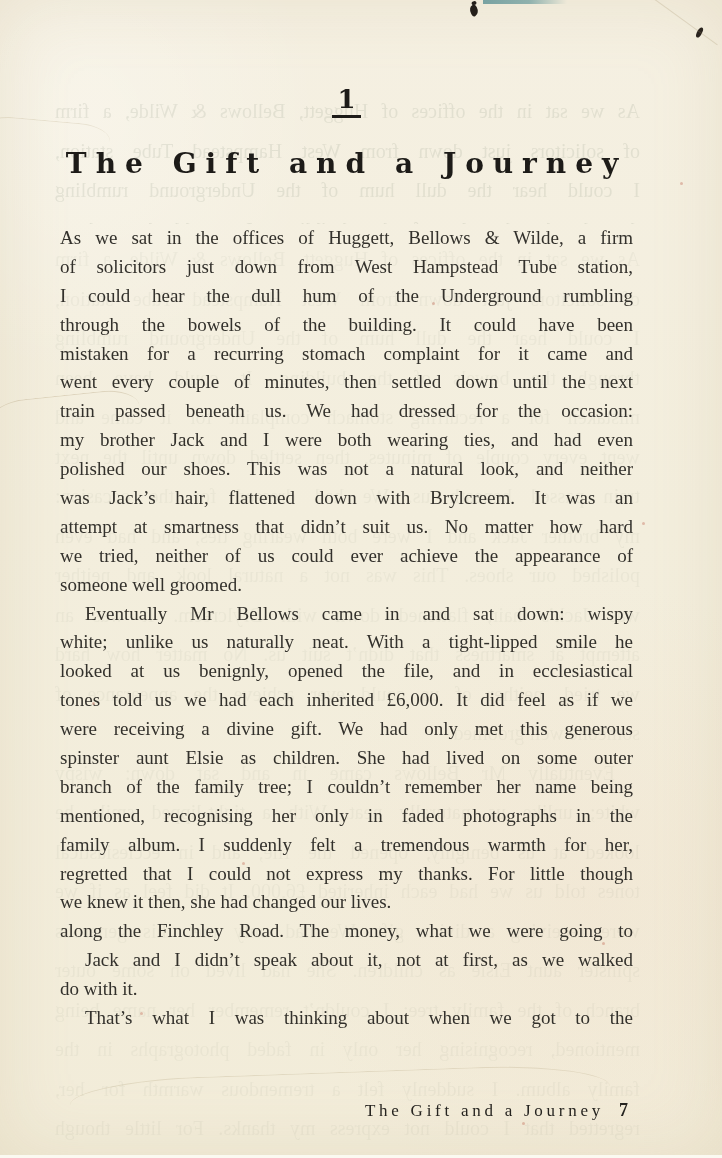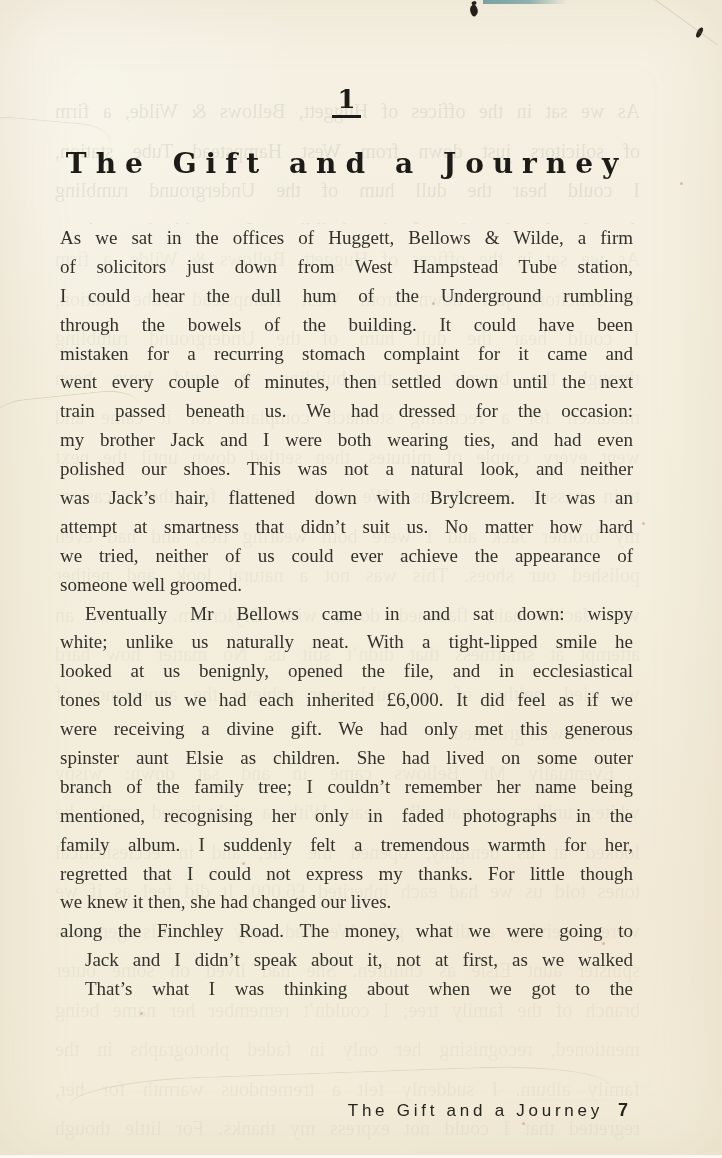--- a/index.html
+++ b/index.html
@@ -48,21 +48,21 @@
     height:28.9px;line-height:28.9px;
     text-align:justify;text-align-last:justify;
     white-space:normal;overflow:visible;
   }
   .line.indent{padding-left:25px;}
   .line.last{text-align-last:left;}
 
   
   #footer{
     position:absolute;top:1099px;right:94px;
-    font-family:Liberation Sans, sans-serif;
+    font-family:Liberation Serif, serif;
     font-size:17px;line-height:22px;
     letter-spacing:0.22em;
     color:#262420;
     white-space:nowrap;
   }
   #footer .folio{font-weight:bold;font-size:18px;margin-left:15px;letter-spacing:0;}
 
   
   .ghost{
     position:absolute;left:55px;width:585px;
@@ -182,20 +182,21 @@
         <div class="line">spinster aunt Elsie as children. She had lived on some outer</div>
         <div class="line">branch of the family tree; I couldn’t remember her name being</div>
         <div class="line">mentioned, recognising her only in faded photographs in the</div>
         <div class="line">family album. I suddenly felt a tremendous warmth for her,</div>
         <div class="line">regretted that I could not express my thanks. For little though</div>
         <div class="line last">we knew it then, she had changed our lives.</div>
       </div>
       <div class="paragraph">
         <div class="line">along the Finchley Road. The money, what we were going to</div>
         <div class="line indent">Jack and I didn’t speak about it, not at first, as we walked</div>
+        <div class="line last">do with it.</div>
       </div>
       <div class="paragraph">
         <div class="line indent">That’s what I was thinking about when we got to the</div>
       </div>
     </div>
 
   <div id="footer">
     <span>The Gift and a Journey</span><span class="folio">7</span>
   </div>
 

